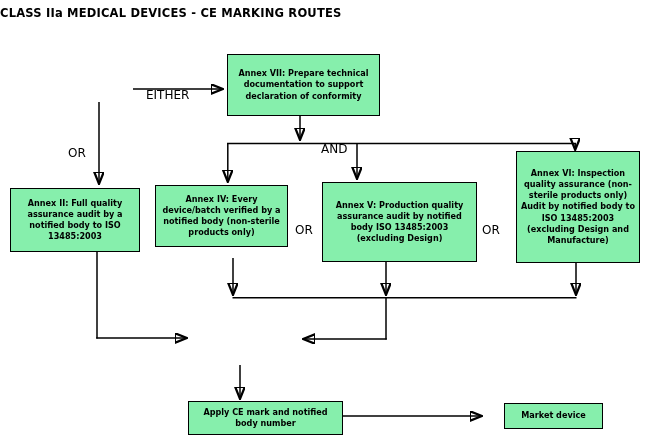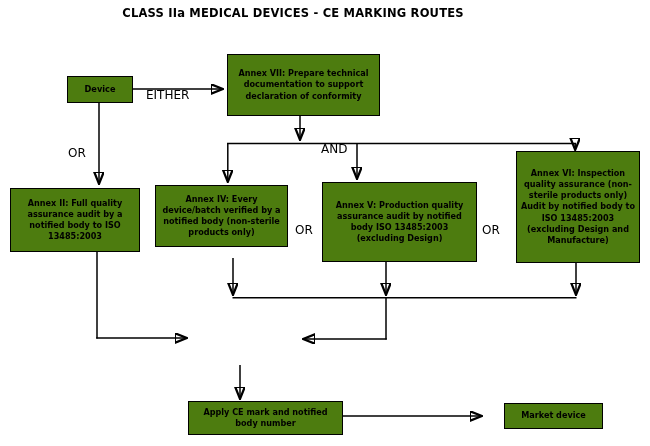--- a/index.html
+++ b/index.html
@@ -7,31 +7,31 @@
     position:relative;
     width:650px;height:446px;
     background:#ffffff;
     overflow:hidden;
     font-family:"DejaVu Sans","Liberation Sans",sans-serif;
     color:#000000;
   }
   #title{
     position:absolute;
     left:0;top:6px;width:586px;
-    text-align:center;
+    text-align:left;
     font-size:11.5px;
     font-weight:bold;
     letter-spacing:0.2px;
     color:#000;
   }
   .box{
     position:absolute;
     box-sizing:border-box;
     border:1.6px solid #000;
-    background:#4d7c0f;
+    background:#86efac;
     display:flex;
     align-items:center;
     justify-content:center;
     text-align:center;
     font-size:8.1px;
     font-weight:bold;
     line-height:1.38;
     padding:12px 3px;
     color:#000;
   }
@@ -77,21 +77,20 @@
     <line x1="232.5" y1="297.8" x2="576.5" y2="297.8"></line>
 
     <line x1="386" y1="297.8" x2="386" y2="339.5"></line>
     <line x1="386.8" y1="339" x2="304" y2="339" marker-end="url(#arrow)"></line>
 
     <line x1="240" y1="365" x2="240" y2="398" marker-end="url(#arrow)"></line>
 
     <line x1="317" y1="416" x2="481" y2="416" marker-end="url(#arrow)"></line>
   </svg>
 
-  <div class="box small" style="left:67px;top:76px;width:66px;height:27px;">Device</div>
 
   <div class="box" style="left:227px;top:54px;width:153px;height:62px;">Annex VII: Prepare technical documentation to support declaration of conformity</div>
 
   <div class="box" style="left:10px;top:188px;width:130px;height:64px;">Annex II: Full quality assurance audit by a notified body to ISO 13485:2003</div>
 
   <div class="box" style="left:155px;top:185px;width:133px;height:62px;">Annex IV: Every device/batch verified by a notified body (non-sterile products only)</div>
 
   <div class="box" style="left:322px;top:182px;width:155px;height:80px;">Annex V: Production quality assurance audit by notified body ISO 13485:2003 (excluding Design)</div>
 
   <div class="box" style="left:516px;top:151px;width:124px;height:112px;">Annex VI: Inspection quality assurance (non-sterile products only) Audit by notified body to ISO 13485:2003 (excluding Design and Manufacture)</div>

